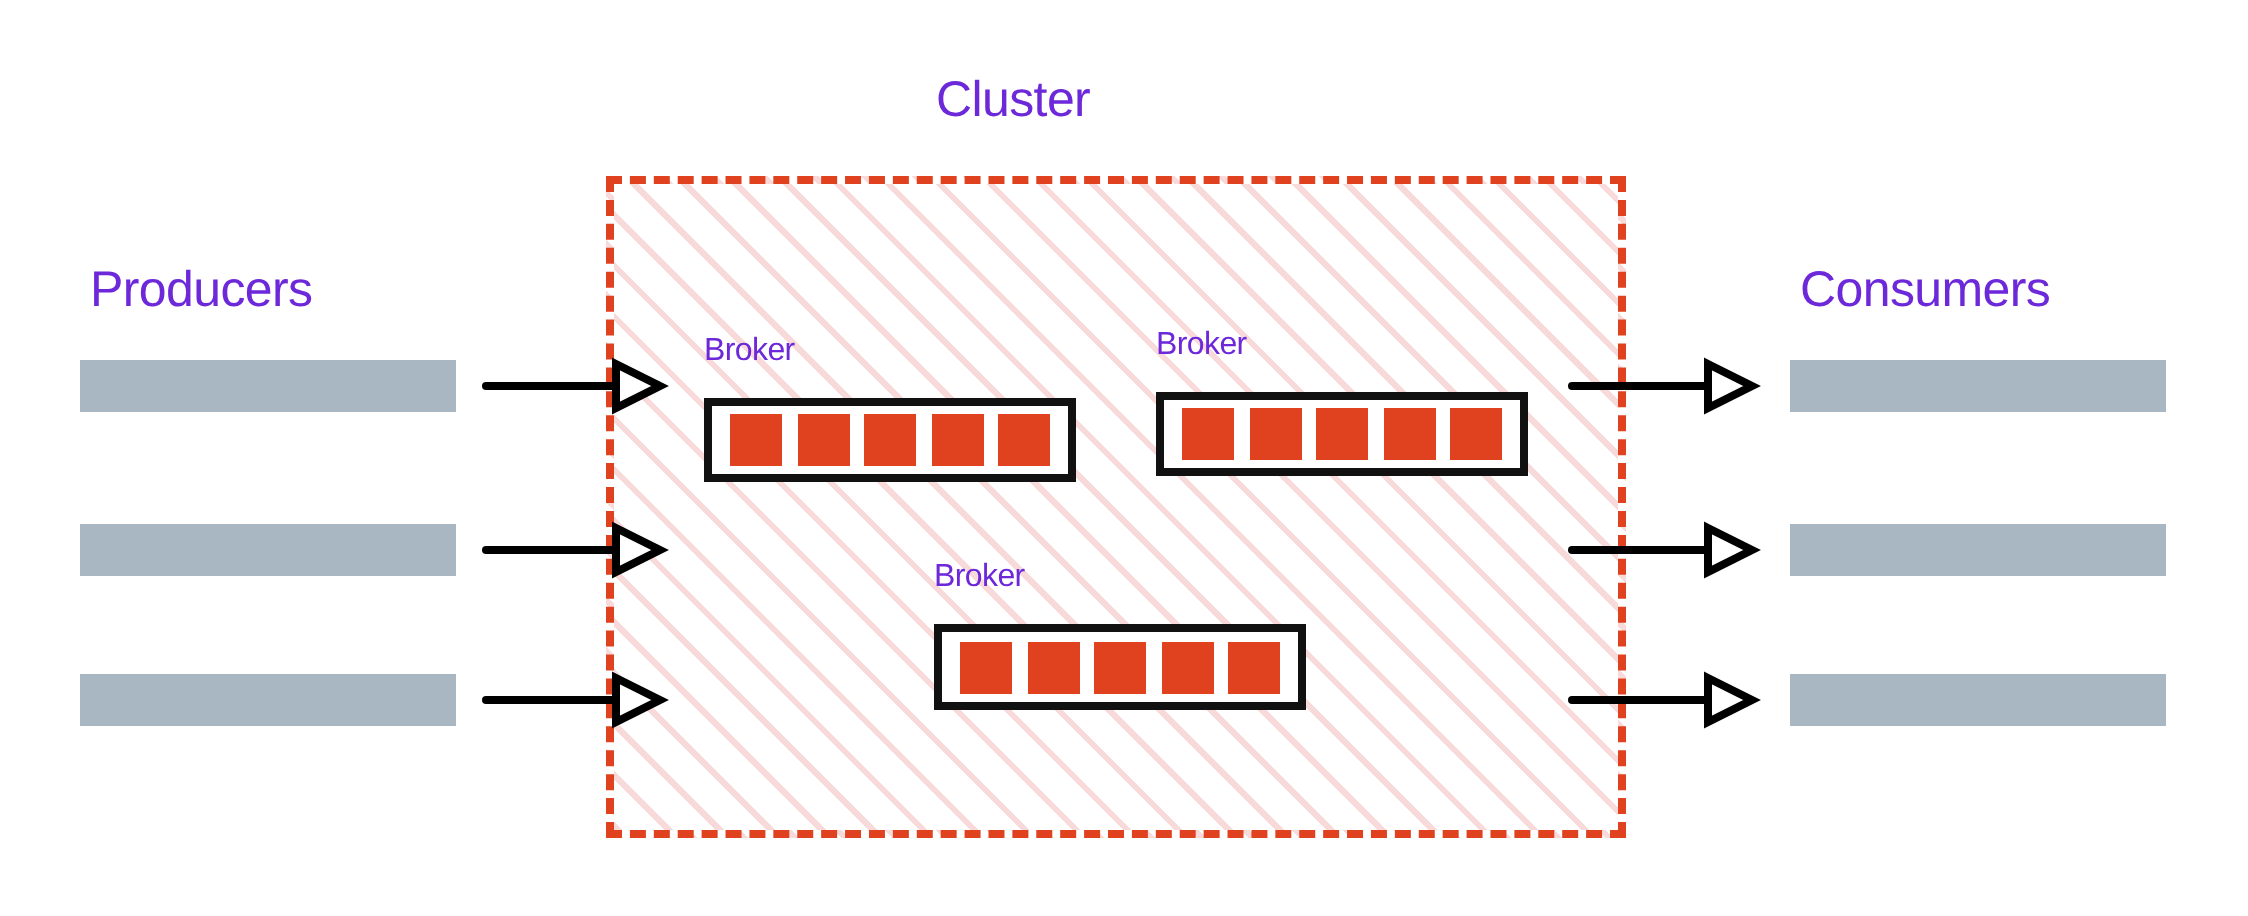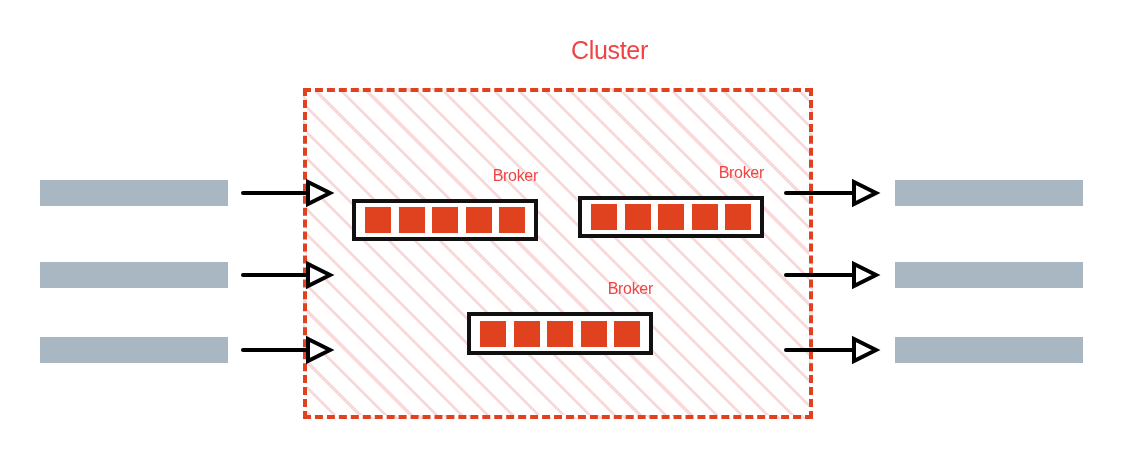--- a/index.html
+++ b/index.html
@@ -14,25 +14,25 @@
     position: relative;
     width: 1124px;
     height: 458px;
     background: #ffffff;
     overflow: hidden;
   }
 
   
   .label {
     position: absolute;
-    color: #ef4444;
+    color: #6d28d9;
     font-family: "Liberation Sans", sans-serif;
     font-weight: 500;
     white-space: nowrap;
-    text-align: right;
+    text-align: left;
     letter-spacing: -0.3px;
   }
   .label-group {
     font-size: 25px;
     line-height: 30px;
   }
   .label-cluster {
     font-size: 25px;
     line-height: 30px;
   }
@@ -86,21 +86,23 @@
 </style>
 </head>
 <body>
 
 <div id="canvas">
 
   <div class="label label-cluster" id="cluster-title" style="left: 468px; top: 35px; width: 180px;">Cluster</div>
 
   <div id="cluster-box" style="left: 303px; top: 88px; width: 510px; height: 331px; border-color: rgb(224, 66, 31);"></div>
 
+  <div class="label label-group" id="producers-title" style="left: 45px; top: 130px; width: 180px;">Producers</div>
 
+  <div class="label label-group" id="consumers-title" style="left: 900px; top: 130px; width: 180px;">Consumers</div>
 
   <div id="dynamic-layer">
       <div class="endpoint-bar" style="left: 40px; top: 180px; width: 188px; height: 26px; background: rgb(169, 183, 195);"></div>
       <div class="endpoint-bar" style="left: 40px; top: 262px; width: 188px; height: 26px; background: rgb(169, 183, 195);"></div>
       <div class="endpoint-bar" style="left: 40px; top: 337px; width: 188px; height: 26px; background: rgb(169, 183, 195);"></div>
       <div class="endpoint-bar" style="left: 895px; top: 180px; width: 188px; height: 26px; background: rgb(169, 183, 195);"></div>
       <div class="endpoint-bar" style="left: 895px; top: 262px; width: 188px; height: 26px; background: rgb(169, 183, 195);"></div>
       <div class="endpoint-bar" style="left: 895px; top: 337px; width: 188px; height: 26px; background: rgb(169, 183, 195);"></div>
       <div class="label label-broker" style="left: 352px; top: 162px; width: 186px;">Broker</div>
       <div class="broker-box" style="left: 352px; top: 199px; width: 186px; height: 42px;">

